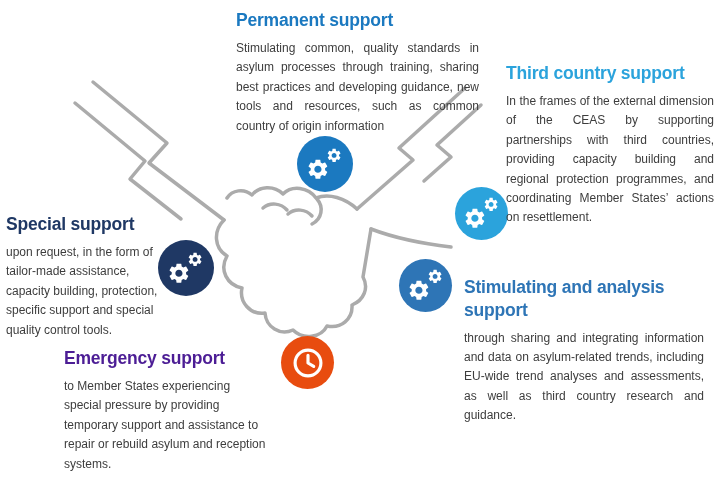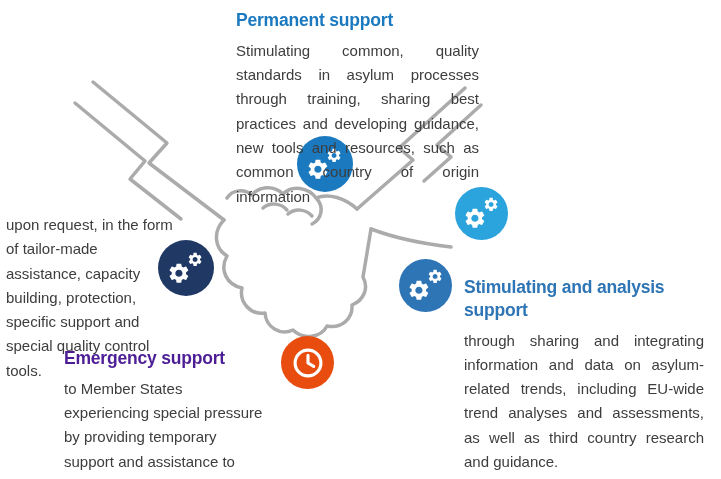--- a/index.html
+++ b/index.html
@@ -24,21 +24,21 @@
   
   .sec { position: absolute; z-index: 3; }
   .sec h2 {
     font-size: 17.5px;
     font-weight: 700;
     letter-spacing: -0.2px;
     margin-bottom: 7px;
     line-height: 1.3;
   }
   .sec p {
-    font-size: 15px;
+    font-size: 12px;
     line-height: 1.62;
     color: #3d3d3d;
   }
 
   .sec-permanent { left: 204px; top: 9px;  width: 243px; margin-left: 32px; }
   .sec-permanent h2 { color: #1b79c0; }
   .sec-permanent p { text-align: justify; }
 
   .sec-third { left: 506px; top: 62px; width: 208px; }
   .sec-third h2 { color: #2ba3dc; }
@@ -106,23 +106,26 @@
       <path d="M288,214 C295,208 306,209 312,216"></path>
     </g>
   </svg>
 
   <div class="sec sec-permanent">
     <h2>Permanent support</h2>
     <p>Stimulating common, quality standards in asylum processes through training, sharing best practices and developing guidance, new tools and resources, such as common country of origin information</p>
   </div>
 
   <div class="sec sec-third">
+    <h2>Third country support</h2>
+    <p>In the frames of the external dimension of the CEAS by supporting partnerships with third countries, providing capacity building and regional protection programmes, and coordinating Member States’ actions on resettlement.</p>
   </div>
 
   <div class="sec sec-special">
+    <h2>Special support</h2>
     <p>upon request, in the form of tailor-made assistance, capacity building, protection, specific support and special quality control tools.</p>
   </div>
 
   <div class="sec sec-emergency">
     <h2>Emergency support</h2>
     <p>to Member States experiencing special pressure by providing temporary support and assistance to repair or rebuild asylum and reception systems.</p>
   </div>
 
   <div class="sec sec-info">
     <h2>Stimulating and analysis support</h2>

